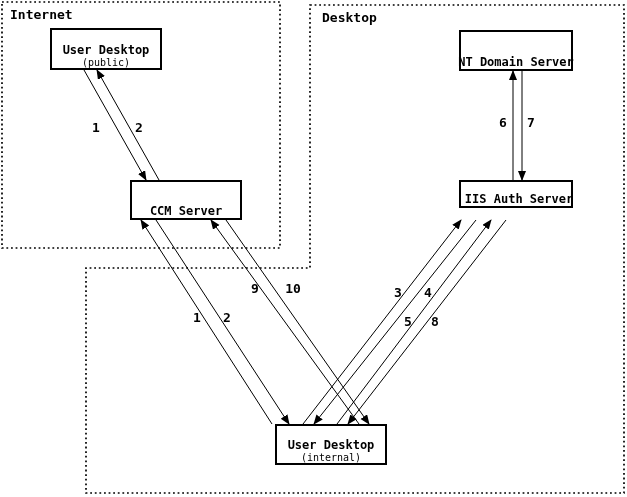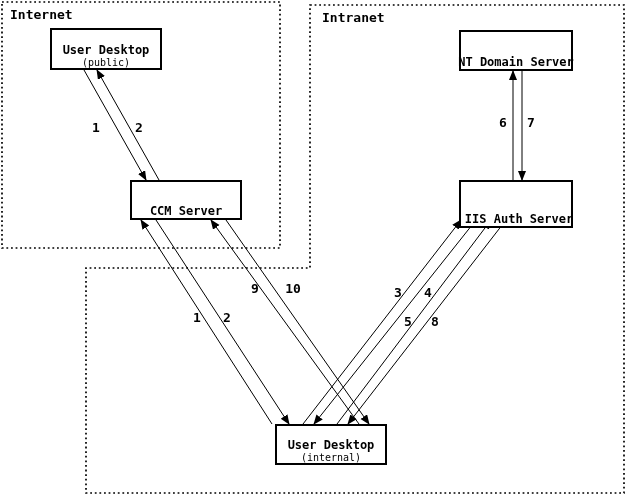--- a/index.html
+++ b/index.html
@@ -76,35 +76,35 @@
         <text x="398" y="297" text-anchor="middle" fill="#000000" class="conn-label">3</text>
         <text x="428" y="297" text-anchor="middle" fill="#000000" class="conn-label">4</text>
         <text x="408" y="326" text-anchor="middle" fill="#000000" class="conn-label">5</text>
         <text x="435" y="326" text-anchor="middle" fill="#000000" class="conn-label">8</text>
         <text x="503" y="127" text-anchor="middle" fill="#000000" class="conn-label">6</text>
         <text x="531" y="127" text-anchor="middle" fill="#000000" class="conn-label">7</text>
       </g>
   </svg>
 
   <div class="zone-label" style="left: 10px; top: 7px;">Internet</div>
-  <div class="zone-label" style="left: 322px; top: 10px;">Intranet</div>
+  <div class="zone-label" style="left: 322px; top: 10px;">Desktop</div>
 
   <div class="node" style="left: 50px; top: 28px; width: 112px; height: 42px;">
     <div class="node-label">User Desktop</div>
     <div class="node-sublabel">(public)</div>
   </div>
   <div class="node" style="left: 459px; top: 30px; width: 114px; height: 41px;">
     <div class="node-label">NT Domain Server</div>
 
   </div>
   <div class="node" style="left: 130px; top: 180px; width: 112px; height: 40px;">
     <div class="node-label">CCM Server</div>
 
   </div>
-  <div class="node" style="left: 459px; top: 180px; width: 114px; height: 48px; padding-left: 6px;">
+  <div class="node" style="left: 459px; top: 180px; width: 114px; height: 28px; padding-left: 6px;">
     <div class="node-label">IIS Auth Server</div>
 
   </div>
   <div class="node" style="left: 275px; top: 424px; width: 112px; height: 41px;">
     <div class="node-label">User Desktop</div>
     <div class="node-sublabel">(internal)</div>
   </div>
 
 </div>
 

